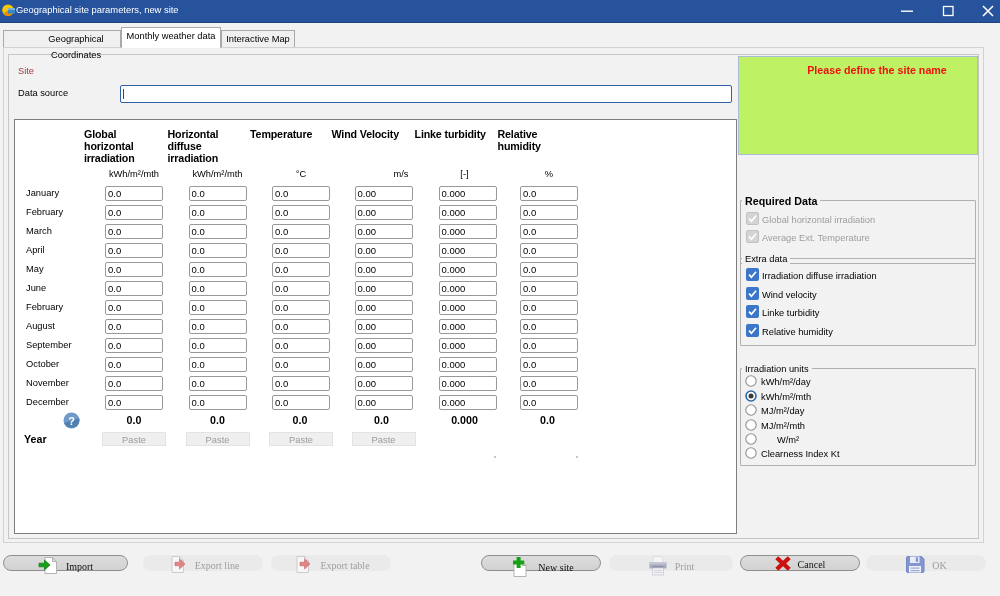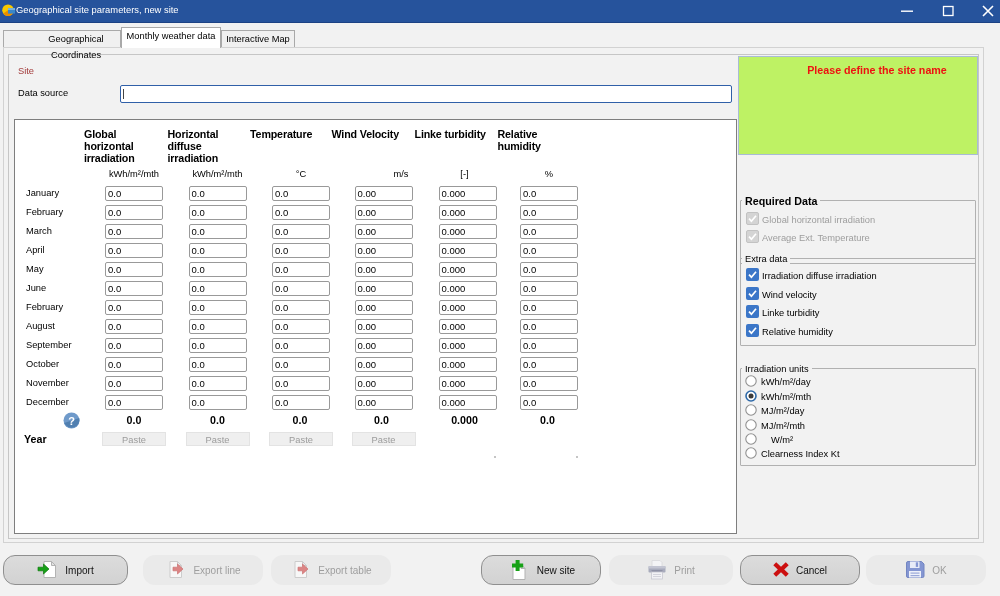--- a/index.html
+++ b/index.html
@@ -27,22 +27,22 @@
           text-align:center; line-height:14px; z-index:5; border:1px solid #e3e3e3; }
 .infobox { position:absolute; left:738px; top:56px; width:240px; height:99px; background:#bef264;
             border:1px solid #a9bbd6; z-index:5;padding-left:38px; }
 .infotext { margin-top:7px; text-align:center; color:#ee1111; font-weight:bold; font-size:10.7px; }
 .group { position:absolute; left:740px; width:236px; border:1px solid #b1b1b1; border-radius:1px; z-index:5; }
 .gleg { position:absolute; top:-6px; left:1px; background:#f2f2f2; padding:0 3px; line-height:13px; }
 .cbrow { position:absolute; height:14px; z-index:6; white-space:nowrap; }
 .cbd { display:inline-block; vertical-align:middle; width:13px; height:13px; margin-top:-2px; }
 .cbt { vertical-align:middle; margin-left:3px; }
 .dis .cbt { color:#9d9d9d; }
-.btn { position:absolute; top:555px; height:30px; border:1px solid #8f8f8f; border-radius:12px;
-        background:linear-gradient(#dcdcdc,#d2d2d2); text-align:center; z-index:5; font-size:10px; color:#111; }
+.btn { position:absolute; top:555px; height:16px; border:1px solid #8f8f8f; border-radius:12px;
+        background:linear-gradient(#dcdcdc,#d2d2d2); text-align:center; z-index:5; font-size:10px; color:#111;font-family:Liberation Serif, serif; }
 .btn.flat { border:none; background:#eaeaea; color:#9e9e9e; }
 .bic { display:inline-block; vertical-align:middle; margin-right:7px; }
 .btxt { display:inline-block; vertical-align:middle; }
 .vc { display:inline-block; height:100%; vertical-align:middle; width:0; }
 </style></head>
 <body>
 <div class="titlebar">
  <svg style="position:absolute;left:2px;top:4px" width="13" height="13" viewBox="0 0 13 13">
    <circle cx="6" cy="6.2" r="5.8" fill="#f8c800"></circle>
    <path d="M6 6.2 L11.8 7.8 A6 6 0 0 1 1.2 9.5 Z" fill="#e88d00"></path>
@@ -232,21 +232,21 @@
         <circle cx="6" cy="6" r="2.5" fill="#3a3a3a"></circle>
       </svg></span><span class="cbt" style="margin-left:4px;">kWh/m²/mth</span></div>
 <div class="cbrow" style="left:745px;top:405px;"><span class="cbd" style="width:12px;height:12px;"><svg width="12" height="12" viewBox="0 0 12 12">
         <circle cx="6" cy="6" r="5.2" fill="#ffffff" stroke="#909090" stroke-width="1.1"></circle>
       </svg></span><span class="cbt" style="margin-left:4px;">MJ/m²/day</span></div>
 <div class="cbrow" style="left:745px;top:420px;"><span class="cbd" style="width:12px;height:12px;"><svg width="12" height="12" viewBox="0 0 12 12">
         <circle cx="6" cy="6" r="5.2" fill="#ffffff" stroke="#909090" stroke-width="1.1"></circle>
       </svg></span><span class="cbt" style="margin-left:4px;">MJ/m²/mth</span></div>
 <div class="cbrow" style="left:745px;top:434px;"><span class="cbd" style="width:12px;height:12px;"><svg width="12" height="12" viewBox="0 0 12 12">
         <circle cx="6" cy="6" r="5.2" fill="#ffffff" stroke="#909090" stroke-width="1.1"></circle>
-      </svg></span><span class="cbt" style="margin-left:14px;">W/m²</span></div>
+      </svg></span><span class="cbt" style="margin-left:20px;">W/m²</span></div>
 <div class="cbrow" style="left:745px;top:448px;"><span class="cbd" style="width:12px;height:12px;"><svg width="12" height="12" viewBox="0 0 12 12">
         <circle cx="6" cy="6" r="5.2" fill="#ffffff" stroke="#909090" stroke-width="1.1"></circle>
       </svg></span><span class="cbt" style="margin-left:4px;text-align:center;">Clearness Index Kt</span></div>
 
 <div class="btn" style="left:3px;width:125px;"><span class="vc"></span><span class="bic"><svg width="21" height="19" viewBox="0 0 21 19">
         <path d="M7 1.5 h7.5 l4 4 v12 h-11.5 z" fill="#ffffff" stroke="#b3b3b3" stroke-width="1"></path>
         <path d="M14.5 1.5 l4 4 h-4 z" fill="#e3e3e3" stroke="#b3b3b3" stroke-width="1"></path>
         <path d="M1 7.2 h5.5 v-3.2 l5.5 5 -5.5 5 v-3.2 h-5.5 z" fill="#17a117" stroke="#0e7a0e" stroke-width="0.7"></path>
       </svg></span><span class="btxt">Import</span></div>
 <div class="btn flat" style="left:143px;width:120px;"><span class="vc"></span><span class="bic"><svg width="21" height="19" viewBox="0 0 21 19">

